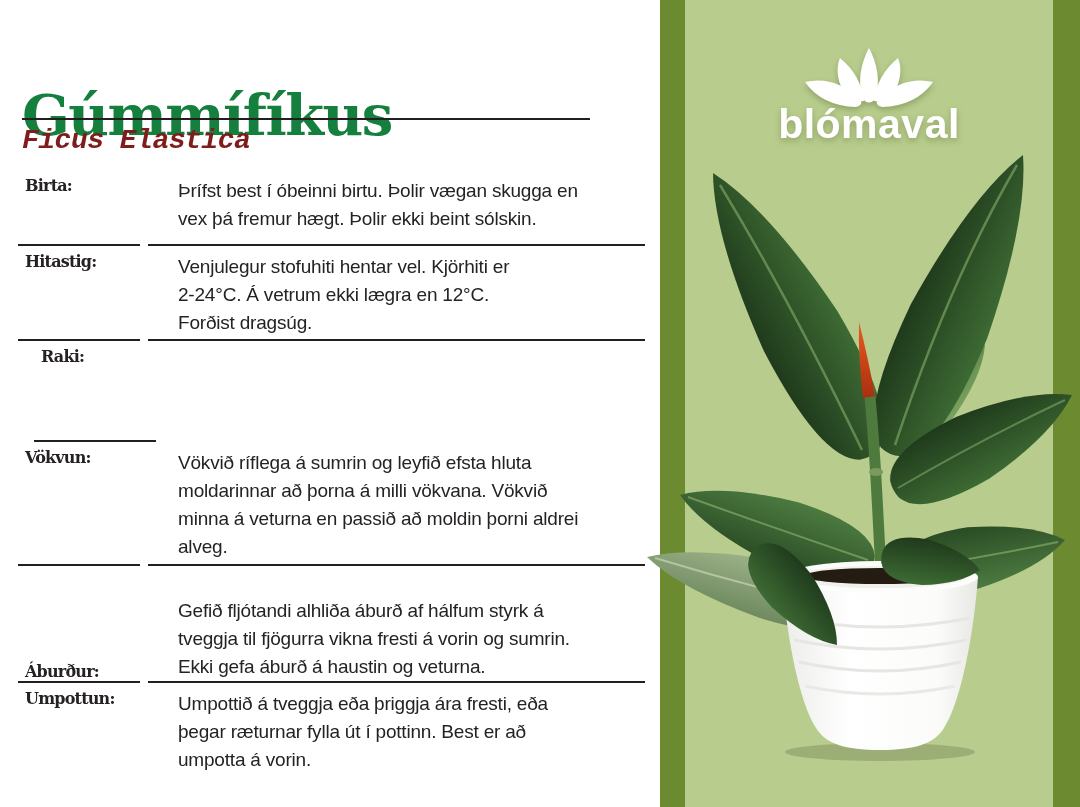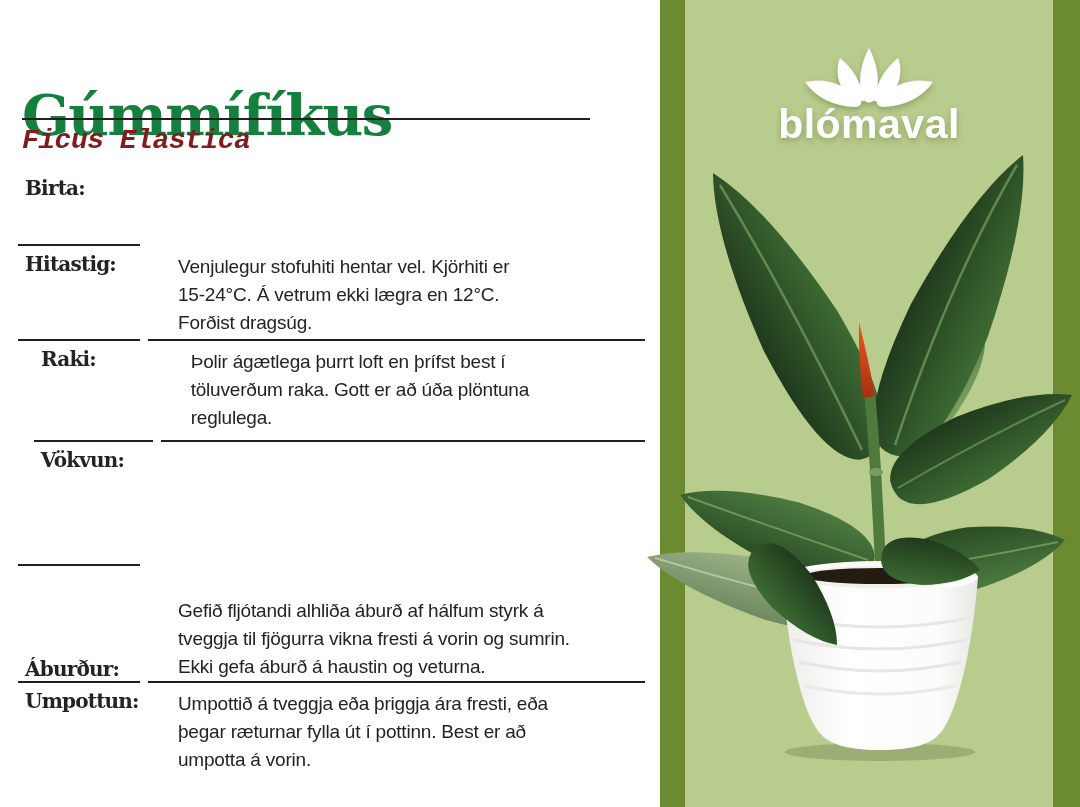--- a/index.html
+++ b/index.html
@@ -24,32 +24,32 @@
     position:absolute;left:22px;top:125px;
     font-family:Liberation Mono, monospace;font-style:italic;font-weight:700;
     font-size:28px;letter-spacing:-0.5px;
     color:#7f1d1d;
   }
   .care-table{position:absolute;left:18px;top:170px;width:627px;}
   .care-row{display:flex;box-sizing:border-box;align-items:stretch;}
   .care-label{
     width:122px;box-sizing:border-box;padding:6px 0 0 7px;
     font-family:"DejaVu Serif",serif;font-weight:700;
-    font-size:20px;letter-spacing:-0.8px;color:#262223;
+    font-size:16px;letter-spacing:-0.8px;color:#262223;
   }
   .care-gap{width:8px;}
   .care-text{
     width:497px;box-sizing:border-box;padding:7px 0 0 30px;
     font-size:19px;line-height:28px;letter-spacing:-0.2px;
     color:#262223;white-space:pre-line;
   }
   .care-row.bordered .care-label,
   .care-row.bordered .care-text{border-bottom:2px solid #231f20;}
   .r1{height:76px;} .r2{height:95px;justify-content:flex-end;} .r3{height:101px;margin-left:16px;}
-  .r4{height:124px;text-align:center;} .r5{height:117px;align-items:flex-end;} .r6{height:136px;}
+  .r4{height:124px;} .r5{height:117px;align-items:flex-end;} .r6{height:136px;}
   
   .panel-border-left{
     position:absolute;left:660px;top:0;width:25px;height:807px;
     background:#6c8b31;
   }
   .panel-bg{
     position:absolute;left:685px;top:0;width:368px;height:807px;
     background:#b8cc8d;
   }
   .panel-border-right{
@@ -73,38 +73,41 @@
 <body>
 
 <h1 class="page-title">Gúmmífíkus</h1>
 <div class="title-rule"></div>
 <div class="page-subtitle">Ficus Elastica</div>
 
 <div class="care-table">
   <div class="care-row bordered r1">
     <div class="care-label">Birta:</div>
     <div class="care-gap"></div>
+    <div class="care-text">Þrífst best í óbeinni birtu. Þolir vægan skugga en
+vex þá fremur hægt. Þolir ekki beint sólskin.</div>
   </div>
   <div class="care-row bordered r2">
     <div class="care-label">Hitastig:</div>
     <div class="care-gap"></div>
     <div class="care-text">Venjulegur stofuhiti hentar vel. Kjörhiti er
-15-24°C. Á vetrum ekki lægra en 12°C.
+2-24°C. Á vetrum ekki lægra en 12°C.
 Forðist dragsúg.</div>
   </div>
   <div class="care-row bordered r3">
     <div class="care-label">Raki:</div>
     <div class="care-gap"></div>
-    <div class="care-text">Þolir ágætlega þurrt loft en þrífst best í
-töluverðum raka. Gott er að úða plöntuna
-reglulega.</div>
   </div>
   <div class="care-row bordered r4">
     <div class="care-label">Vökvun:</div>
     <div class="care-gap"></div>
+    <div class="care-text">Vökvið ríflega á sumrin og leyfið efsta hluta
+moldarinnar að þorna á milli vökvana. Vökvið
+minna á veturna en passið að moldin þorni aldrei
+alveg.</div>
   </div>
   <div class="care-row bordered r5">
     <div class="care-label">Áburður:</div>
     <div class="care-gap"></div>
     <div class="care-text">Gefið fljótandi alhliða áburð af hálfum styrk á
 tveggja til fjögurra vikna fresti á vorin og sumrin.
 Ekki gefa áburð á haustin og veturna.</div>
   </div>
   <div class="care-row r6">
     <div class="care-label">Umpottun:</div>

